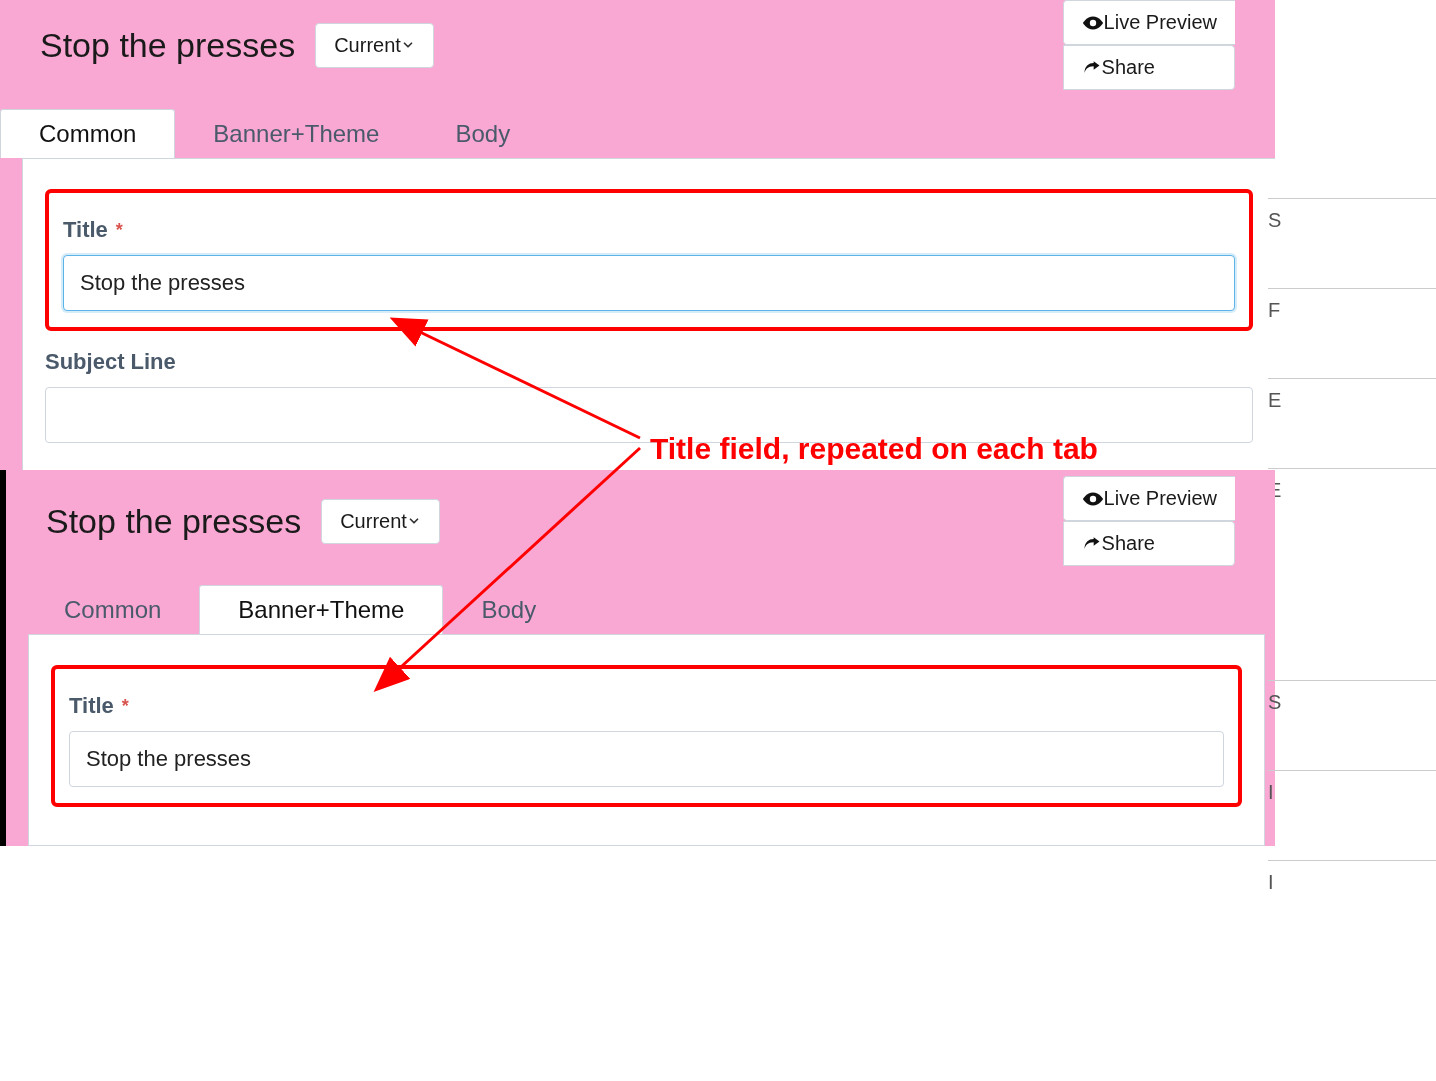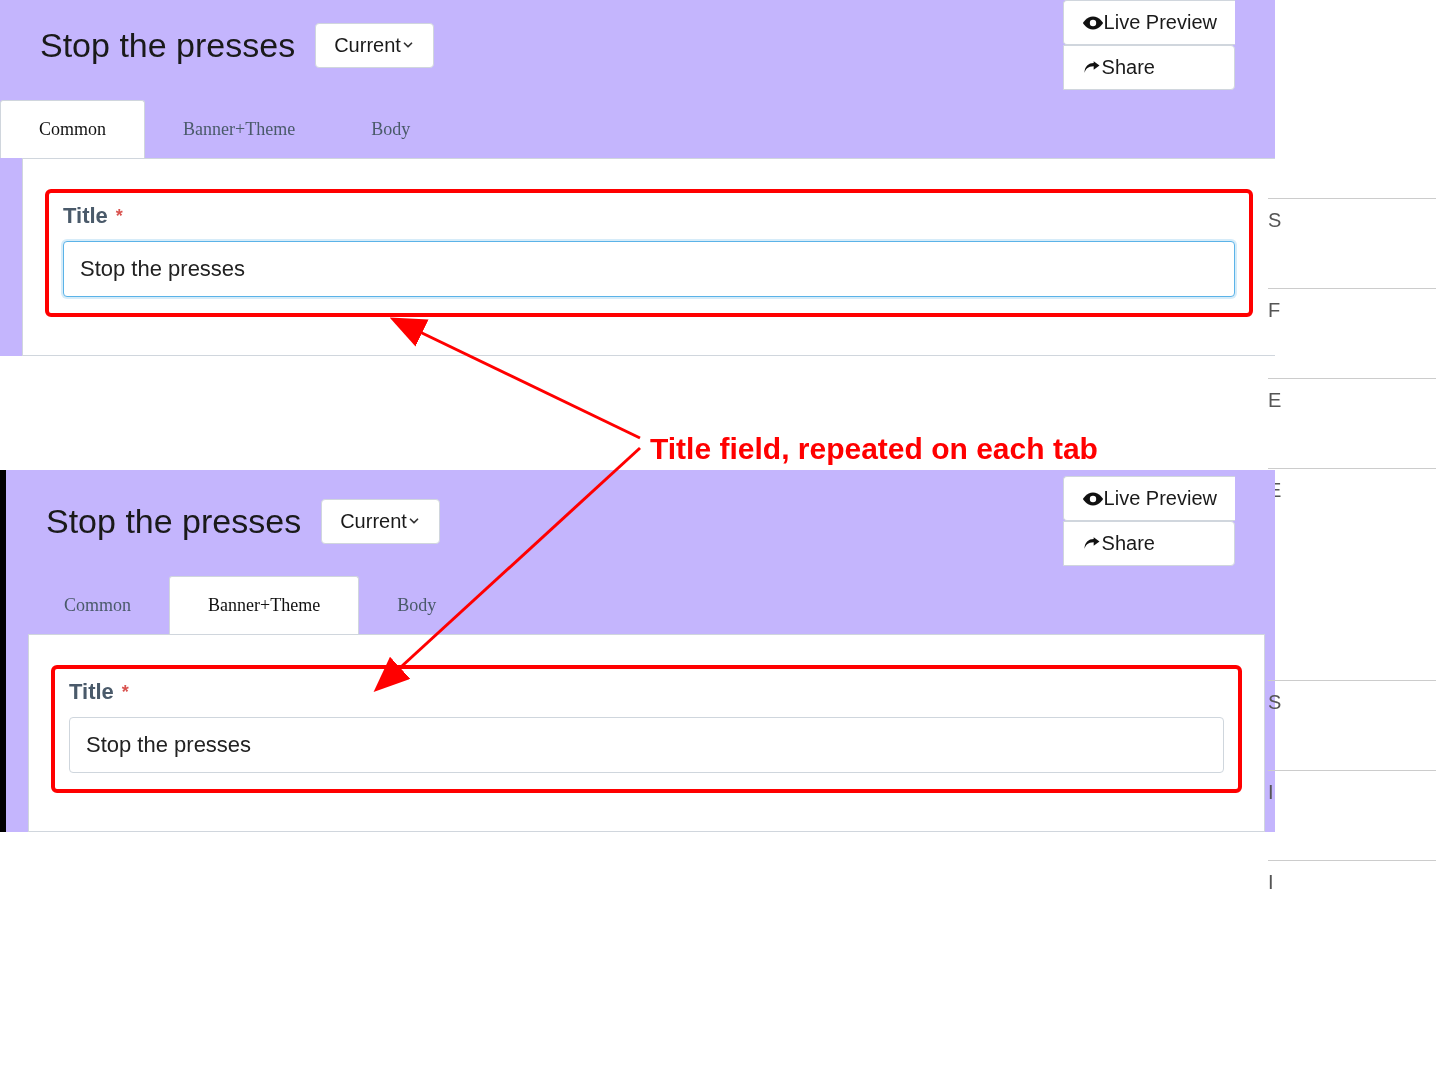--- a/index.html
+++ b/index.html
@@ -6,21 +6,21 @@
   body {
     font-family: -apple-system, BlinkMacSystemFont, "Segoe UI", Helvetica, Arial, sans-serif;
     background: #fff;
     width: 1436px;
     height: 1081px;
     overflow: hidden;
     position: relative;
   }
   .panel {
     position: relative;
-    background: #c4b5fd;
+    background: #f9a8d4;
   }
   .panel-header {
     display: flex;
     align-items: center;
     padding: 0 40px;
     height: 90px;
     gap: 20px;
   }
   .page-title {
     font-size: 34px;
@@ -50,25 +50,24 @@
   .icon { display: inline-flex; }
   svg { display: block; }
   .tab-row {
     display: flex;
     align-items: flex-end;
     padding: 0 0 0 0;
     gap: 0;
     height: 68px;
   }
   .tab {
-    padding: 18px 38px;
-    font-size: 18px;
+    padding: 10px 38px;
+    font-size: 24px;
     color: #4a5a6a;
     cursor: pointer;
-    font-family: Liberation Serif, serif;
   }
   .tab.active {
     background: #fff;
     color: #111;
     border: 1px solid #d0d6dd;
     border-bottom: none;
     border-top-left-radius: 3px;
     border-top-right-radius: 3px;
   }
   .form-area {
@@ -102,21 +101,21 @@
     background: #fff;
   }
   .text-input.focused {
     border-color: #5bb3e8;
     box-shadow: 0 0 0 2px rgba(91,179,232,.25);
     outline: none;
   }
   .highlight-box {
     border: 4px solid #ff0000;
     border-radius: 6px;
-    padding: 10px 14px 6px 14px;
+    padding: 24px 14px 6px 14px;
     margin-bottom: 18px;
   }
   
   .panel1 { width: 1275px; }
   .panel1 .form-area { border-left: 1px solid #d0d6dd; }
   .panel2 {
     position: absolute;
     top: 470px; left: 0;
     width: 1275px;
     border-left: 6px solid #000;
@@ -190,20 +189,24 @@
   <div class="form-area">
     <div class="highlight-box">
       <div class="field" style="margin-bottom:10px;">
         <div class="field-label">
           <span>Title</span>
           <span class="req">*</span>
         </div>
         <input class="text-input focused" value="Stop the presses" style="">
       </div>
     </div>
+    <div class="field">
+      <div class="field-label">Subject Line</div>
+      <input class="text-input" value="" style="">
+    </div>
   </div>
 </div>
 
 <div class="right-sliver sliver1">
   <div class="sliver-item">S</div>
   <div class="sliver-item">F</div>
   <div class="sliver-item">E</div>
   <div class="sliver-item">E</div>
 </div>
 

